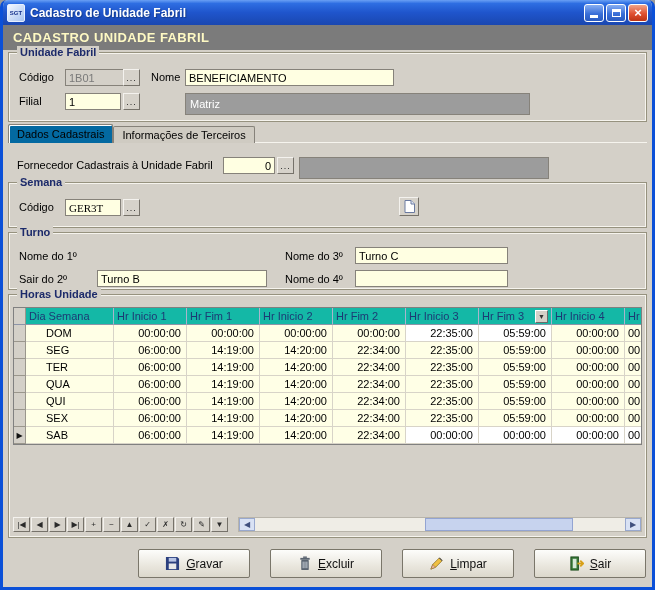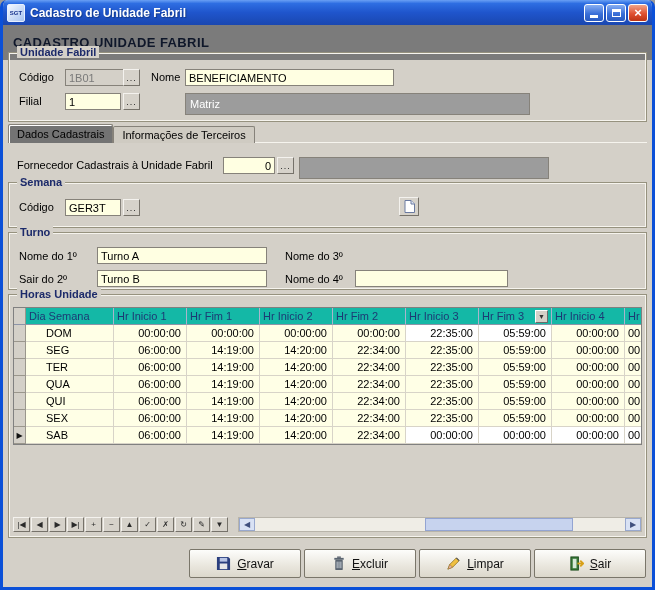--- a/index.html
+++ b/index.html
@@ -17,22 +17,22 @@
     text-shadow:1px 1px 1px #123a8a;white-space:nowrap;overflow:hidden;}
   .winbtns{display:flex;align-items:center;}
   .wbtn{width:20px;height:18px;margin-left:2px;border-radius:3px;border:1px solid #fff;
     background:linear-gradient(180deg,#88aef2,#3a6fd8 55%,#2a5ac0);box-sizing:border-box;
     display:flex;align-items:center;justify-content:center;padding:0;cursor:default;}
   .wbtn.close{background:linear-gradient(180deg,#f0a488,#e05030 55%,#bc3414);}
   .min-glyph{width:8px;height:3px;background:#fff;margin-top:8px;}
   .max-glyph{width:9px;height:8px;border:1px solid #fff;border-top:3px solid #fff;box-sizing:border-box;}
   .close-glyph{color:#fff;font-weight:bold;font-size:13px;line-height:1;}
   
-  .hdrstrip{position:absolute;top:25px;left:0;right:0;height:35px;background:#7b7b7b;
-    color:#0f172a;font-weight:bold;font-size:13px;display:flex;align-items:center;
+  .hdrstrip{position:absolute;top:25px;left:0;right:0;height:25px;background:#7b7b7b;
+    color:#fef9c3;font-weight:bold;font-size:13px;display:flex;align-items:center;
     padding-left:10px;letter-spacing:.4px;}
   
   .groupbox{position:absolute;border:1px solid #96927f;box-sizing:border-box;}
   .groupbox::after{content:"";position:absolute;inset:0;border:1px solid #f6f4ee;pointer-events:none;}
   .legend{position:absolute;top:-7px;left:8px;background:#D4D0C8;padding:0 3px;
     font-weight:bold;font-size:11px;color:#1c2a6a;z-index:2;}
   .lbl{position:absolute;font-size:11px;color:#000;white-space:nowrap;line-height:17px;}
   .inp{position:absolute;height:17px;background:#FFFFE2;border:1px solid #86827a;
     font-size:11px;font-family:inherit;padding:0 3px;box-sizing:border-box;color:#000;}
   .inp.num{text-align:right;}
@@ -43,21 +43,21 @@
   .graybox{position:absolute;height:22px;background:#9C9C9C;border:1px solid #86827a;
     color:#fff;font-size:11px;display:flex;align-items:center;padding:0 4px;box-sizing:border-box;}
   .docbtn{position:absolute;width:20px;height:19px;background:#D6D2CA;border:1px solid;
     border-color:#f4f2ee #76726a #76726a #f4f2ee;display:flex;align-items:center;
     justify-content:center;padding:0;}
   
   .tabs{position:absolute;top:124px;left:5px;height:19px;display:flex;align-items:flex-end;z-index:2;}
   .tab{height:17px;padding:0 8px;font-size:11px;display:flex;align-items:center;
     border:1px solid #86827a;border-bottom:none;background:#CFCBC2;color:#000;
     border-radius:2px 2px 0 0;box-sizing:border-box;}
-  .tab.active{background:#737373;height:19px;box-shadow:inset 1px 1px 0 #fff;}
+  .tab.active{background:#0369a1;height:19px;box-shadow:inset 1px 1px 0 #fff;}
   .tabline{position:absolute;top:142px;left:5px;right:5px;border-top:1px solid #f6f4ee;}
   
   .t-row{position:absolute;display:flex;align-items:center;height:17px;}
   .t-lbl{font-size:11px;color:#000;white-space:nowrap;flex:none;}
   .t-inp{height:17px;background:#FFFFE2;border:1px solid #86827a;font-size:11px;
     font-family:inherit;padding:0 3px;box-sizing:border-box;color:#000;flex:none;}
   
   .grid{position:absolute;left:4px;top:12px;right:4px;height:138px;border:1px solid #808080;
     overflow:hidden;background:#D4D0C8;box-sizing:border-box;}
   .grid-inner{display:grid;grid-template-columns:12px 88px repeat(8,73px);grid-auto-rows:17px;
@@ -84,21 +84,21 @@
     border-color:#f4f2ee #76726a #76726a #f4f2ee;font-size:8px;display:flex;align-items:center;
     justify-content:center;color:#2a2a2a;padding:0;font-family:inherit;box-sizing:border-box;}
   .hscroll{flex:1;margin-left:10px;height:15px;display:flex;background:#EFEDE6;
     border:1px solid #b8b4aa;box-sizing:border-box;}
   .sb-btn{width:16px;height:100%;background:#D9E2F4;border:1px solid #98A8CE;color:#40507e;
     font-size:8px;display:flex;align-items:center;justify-content:center;flex:none;box-sizing:border-box;}
   .sb-track{flex:1;position:relative;}
   .sb-thumb{position:absolute;left:46%;width:40%;top:0;bottom:0;background:#C7D3EE;
     border:1px solid #93A4D2;box-sizing:border-box;}
   
-  .actions{position:absolute;top:549px;right:6px;display:flex;gap:3px;}
+  .actions{position:absolute;top:549px;right:6px;display:flex;gap:20px;}
   .act{width:112px;height:29px;background:linear-gradient(180deg,#fdfdfb,#e9e6dd 60%,#dcd8cc);
     border:1px solid #7a766a;border-radius:2px;display:flex;align-items:center;
     justify-content:center;gap:6px;font-size:12px;color:#111;font-family:inherit;padding:0;}
   .act-label{display:inline-block;}
   .act-label::first-letter{text-decoration:underline;}
   .act svg{flex:none;}
 </style>
 </head>
 <body>
 
@@ -144,38 +144,38 @@
   <div class="tabline"></div>
 
   <span class="lbl" style="left:14px;top:157px">Fornecedor Cadastrais à Unidade Fabril</span>
   <input class="inp num" style="left: 220px; top: 157px; width: 52px;" value="0">
   <button class="dots" style="left:274px;top:157px">...</button>
   <div class="graybox" style="left:296px;top:157px;width:250px"></div>
 
   <div class="groupbox" style="left:5px;top:182px;right:5px;height:46px">
     <span class="legend">Semana</span>
     <span class="lbl" style="left:10px;top:16px">Código</span>
-    <input class="inp" style="left: 56px; top: 16px; width: 56px;" value="GER3T">
+    <input class="inp" style="left: 56px; top: 16px; width: 56px; font-family: Liberation Serif, serif;" value="GER3T">
     <button class="dots" style="left:114px;top:16px">...</button>
     <button class="docbtn" style="left:390px;top:14px">
       <svg width="11" height="13" viewBox="0 0 11 13">
           <path d="M1 0.5 H7 L10.5 4 V12.5 H1 Z" fill="#fff" stroke="#6a7aa0"></path>
           <path d="M7 0.5 V4 H10.5" fill="#dfe6f5" stroke="#6a7aa0"></path>
         </svg>
     </button>
   </div>
 
   <div class="groupbox" style="left:5px;top:232px;right:5px;height:58px">
     <span class="legend">Turno</span>
     <div class="t-row" style="left:10px;top:14px">
       <span class="t-lbl" style="width:78px">Nome do 1º</span>
-      <input class="t-inp" style="width: 170px;" value="Turno A">
     </div>
     <div class="t-row" style="left:276px;top:14px">
       <span class="t-lbl" style="width:70px">Nome do 3º</span>
+      <input class="t-inp" style="width: 153px;" value="Turno C">
     </div>
     <div class="t-row" style="left:10px;top:37px">
       <span class="t-lbl" style="width:78px">Sair do 2º</span>
       <input class="t-inp" style="width: 170px;" value="Turno B">
     </div>
     <div class="t-row" style="left:276px;top:37px">
       <span class="t-lbl" style="width:70px">Nome do 4º</span>
       <input class="t-inp" style="width: 153px;" value="">
     </div>
   </div>

